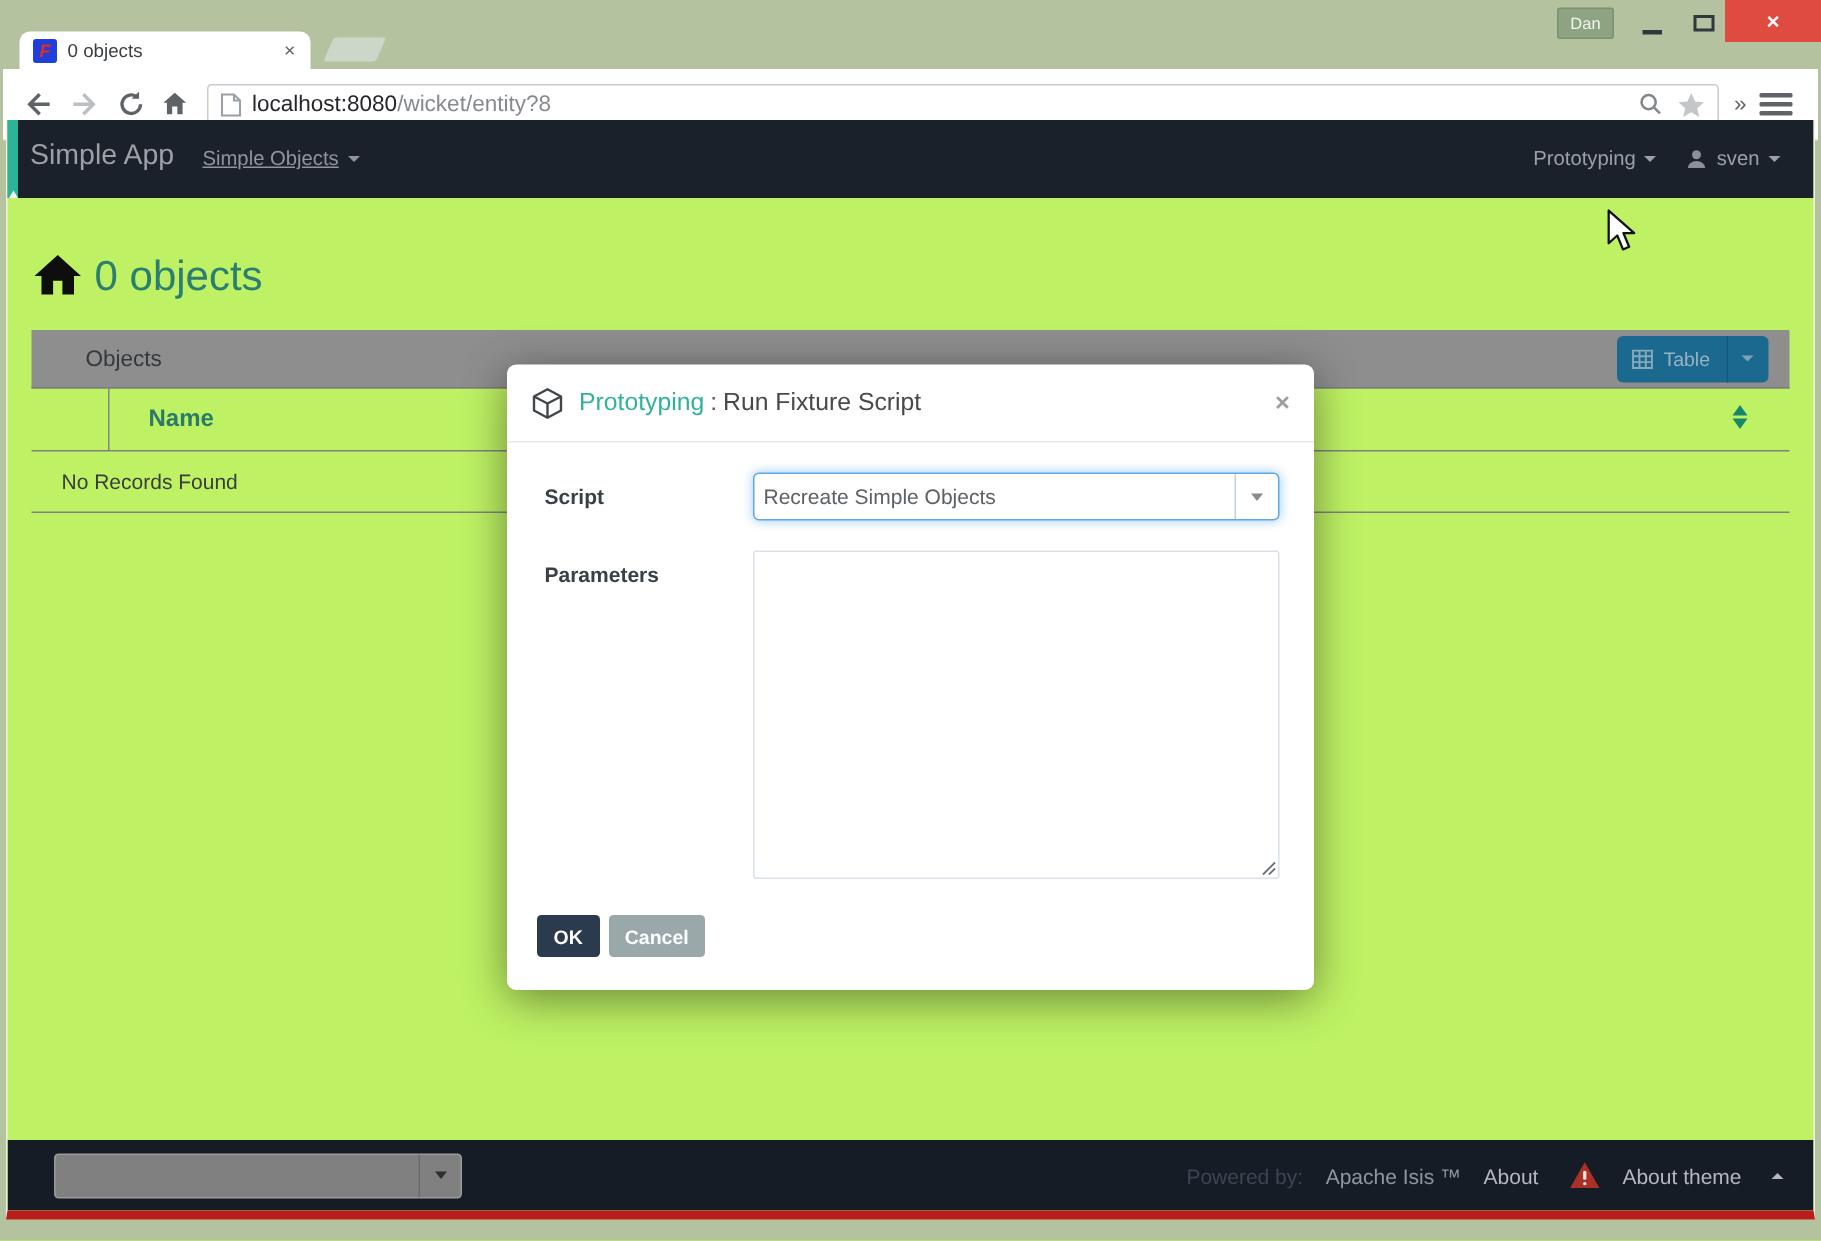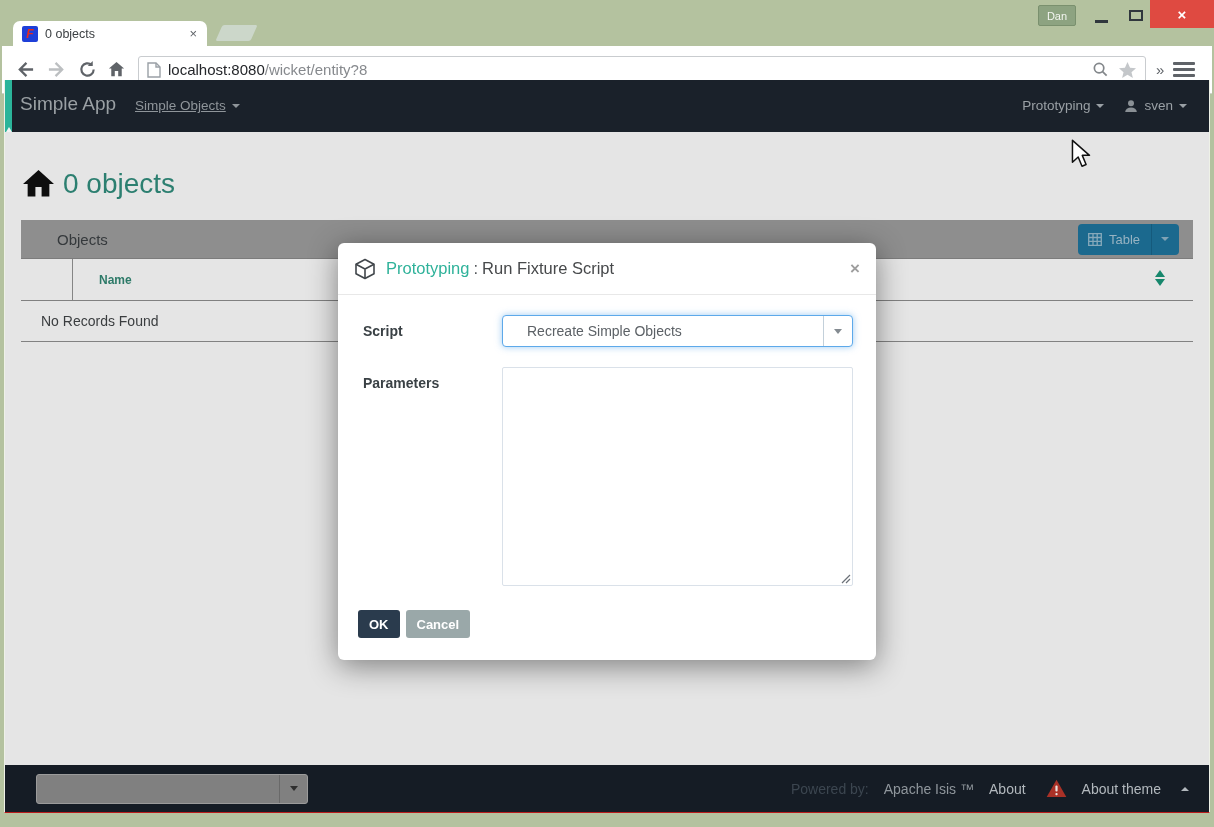--- a/index.html
+++ b/index.html
@@ -30,22 +30,22 @@
   .nav-ic.back { margin-left:12px; } .nav-ic.fwd { margin-left:9px; } .nav-ic.reload { margin-left:9px; } .nav-ic.home { margin-left:7px; }
   .addressbar { margin-left:11px; width:1008px; height:27px; border:1px solid #c9cccf; border-radius:3px;
                 background:#fff; display:flex; align-items:center; padding:0 8px; }
   .url { font-size:15px; margin-left:7px; flex:1 1 auto; white-space:nowrap; overflow:hidden; }
   .url .host { color:#24262a; } .url .path { color:#86898d; }
   .chev-more { color:#5f6368; font-size:15px; margin-left:10px; letter-spacing:-1px; }
   .hamburger { margin-left:10px; width:22px; display:flex; flex-direction:column; gap:3px; }
   .hamburger i { display:block; height:3px; background:#5f6368; border-radius:1px; }
 
   
-  .page { position:absolute; left:4px; top:80px; width:1206px; height:733px; background:#e5e5e5;
-          border-left:1px solid #eef1e7; border-right:1px solid #eef1e7; border-bottom:1px solid #b91c1c; overflow:hidden; }
+  .page { position:absolute; left:4px; top:80px; width:1206px; height:733px; background:#bef264;
+          border-left:1px solid #eef1e7; border-right:1px solid #eef1e7; border-bottom:6px solid #b91c1c; overflow:hidden; }
   .navbar { position:absolute; left:0; top:0; width:100%; height:52px; background:#1a212a; }
   .stripe { position:absolute; left:0; top:0; width:7px; height:52px; background:#2bb49a; }
   .stripe-arrow { position:absolute; left:1px; bottom:0; width:0; height:0;
                   border-left:3px solid transparent; border-right:3px solid transparent; border-bottom:5px solid #f2f2f2; }
   .brand { position:absolute; left:15px; top:13px; font-size:19px; color:#9aa0a4; }
   .nav-item { position:absolute; top:18px; font-size:13.5px; color:#8f959a; display:flex; align-items:center; gap:6px; }
   .nav-so { left:130px;text-decoration:underline; }
   .nav-right { position:absolute; right:22px; top:18px; display:flex; align-items:center; gap:20px; }
   .nav-right .grp { display:flex; align-items:center; gap:6px; font-size:13.5px; color:#9aa0a5; }
   .caret { display:inline-block; width:0; height:0; border-left:4px solid transparent;
@@ -59,42 +59,42 @@
   .panel { position:absolute; left:16px; top:140px; width:1172px; }
   .panel-head { height:39px; background:#8e8e8e; border-bottom:1px solid #7c7c7c; display:flex; align-items:center; padding:0 14px; }
   .panel-title { font-size:15px; color:#35393c;margin-left:22px; }
   .table-btn { margin-left:auto; height:31px; background:#1b698e; border-radius:4px; display:flex;
                align-items:center; padding:0 10px; gap:7px; }
   .table-btn .lbl { color:#97b3c2; font-size:13px; }
   .table-btn .divider { width:1px; height:31px; background:#155a7c; margin-left:4px; }
   .table-btn .caret { color:#7fa2b4; margin-left:2px; }
   .thead-row { height:42px; border-bottom:1px solid #808080; position:relative; display:flex; align-items:center; }
   .th-empty { width:52px; height:100%; border-right:1px solid #858585; }
-  .th-name { font-size:12px; font-weight:bold; color:#2d7a68; padding-left:26px; }
+  .th-name { font-size:16px; font-weight:bold; color:#2d7a68; padding-left:26px; }
   .sort-ic { position:absolute; right:28px; top:11px; display:flex; flex-direction:column; gap:2px; }
   .sort-ic .up { width:0; height:0; border-left:5px solid transparent; border-right:5px solid transparent; border-bottom:7px solid #17876c; }
   .sort-ic .dn { width:0; height:0; border-left:5px solid transparent; border-right:5px solid transparent; border-top:7px solid #17876c; }
   .trow { height:41px; border-bottom:1px solid #828282; display:flex; align-items:center; }
   .trow .msg { font-size:14px; color:#3a3d3f; padding-left:20px; }
 
   
   .modal { position:absolute; left:338px; top:243px; width:538px; background:#fff; border-radius:6px;
            box-shadow:0 6px 30px rgba(0,0,0,.45); z-index:50; }
   .modal-head { height:52px; display:flex; align-items:center; padding:0 16px; border-bottom:1px solid #e8e8e8; }
   .modal-title { font-size:16.5px; margin-left:10px; }
   .modal-title .menu { color:#2fb29a; }
   .modal-title .sep { color:#55595c; margin:0 4px; }
   .modal-title .action { color:#47494b; }
   .modal-x { margin-left:auto; color:#9e9e9e; font-size:17px; font-weight:bold; }
   .modal-body { padding:20px 20px 22px 25px; }
   .frow { display:flex; }
   .frow .flabel { width:139px; font-size:14px; font-weight:bold; color:#3a4145; padding-top:8px; }
   .sel2 { position:relative; width:351px; height:32px; border:1px solid #5da9ea; border-radius:4px;
           box-shadow:0 0 7px rgba(93,169,234,.6); background:#fff; display:flex; align-items:center; }
-  .sel2 .val { font-size:14px; color:#5c6166; padding-left:24px; }
+  .sel2 .val { font-size:14px; color:#5c6166; padding-left:6px; }
   .sel2 .arrow-box { position:absolute; right:0; top:0; width:29px; height:100%;
                      border-left:1px solid #c3d0da; display:flex; align-items:center; justify-content:center; }
   .sel2 .arrow-box .caret { color:#848b91; border-left-width:4px; border-right-width:4px; border-top-width:5px; }
   .frow.params { margin-top:20px; }
   .ta-wrap { position:relative; width:351px; height:219px; }
   .ta-wrap textarea { width:100%; height:100%; border:1px solid #dae1e9; border-radius:2px; resize:none;
                       outline:none; font-family:"Liberation Sans", sans-serif; font-size:14px; padding:6px 8px; }
   .ta-grip { position:absolute; right:2px; bottom:2px; }
   .btn-row { margin-top:24px; margin-left:-5px; display:flex; gap:6px; }
   .btn { height:28px; border:none; border-radius:3px; color:#fff; font-size:13px; font-weight:bold;

